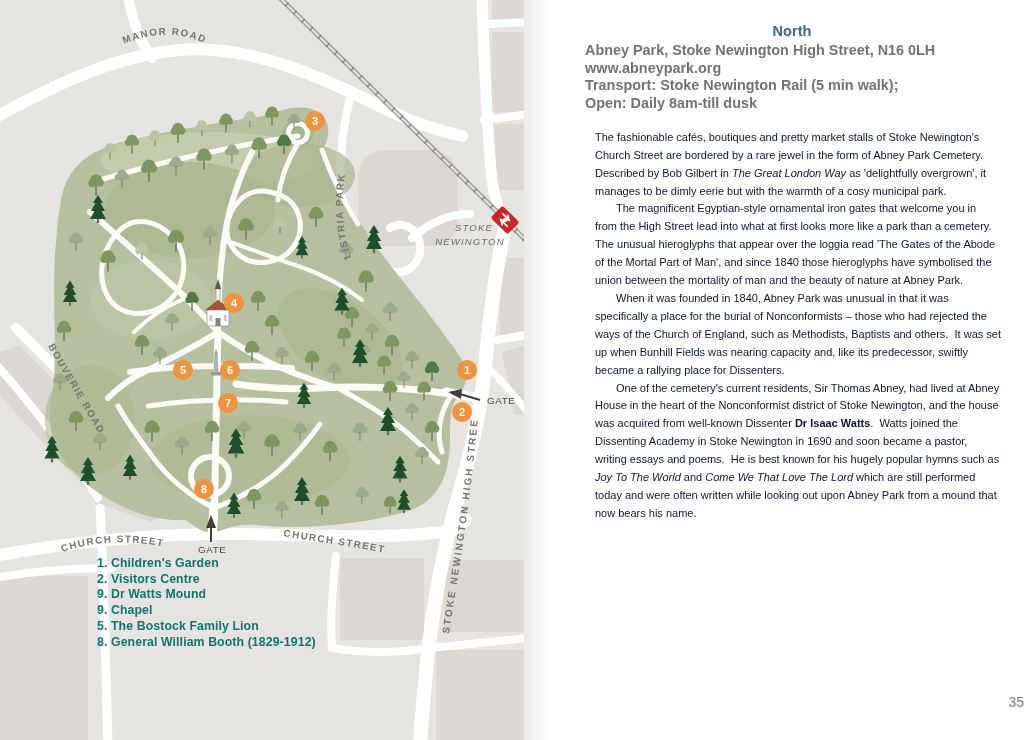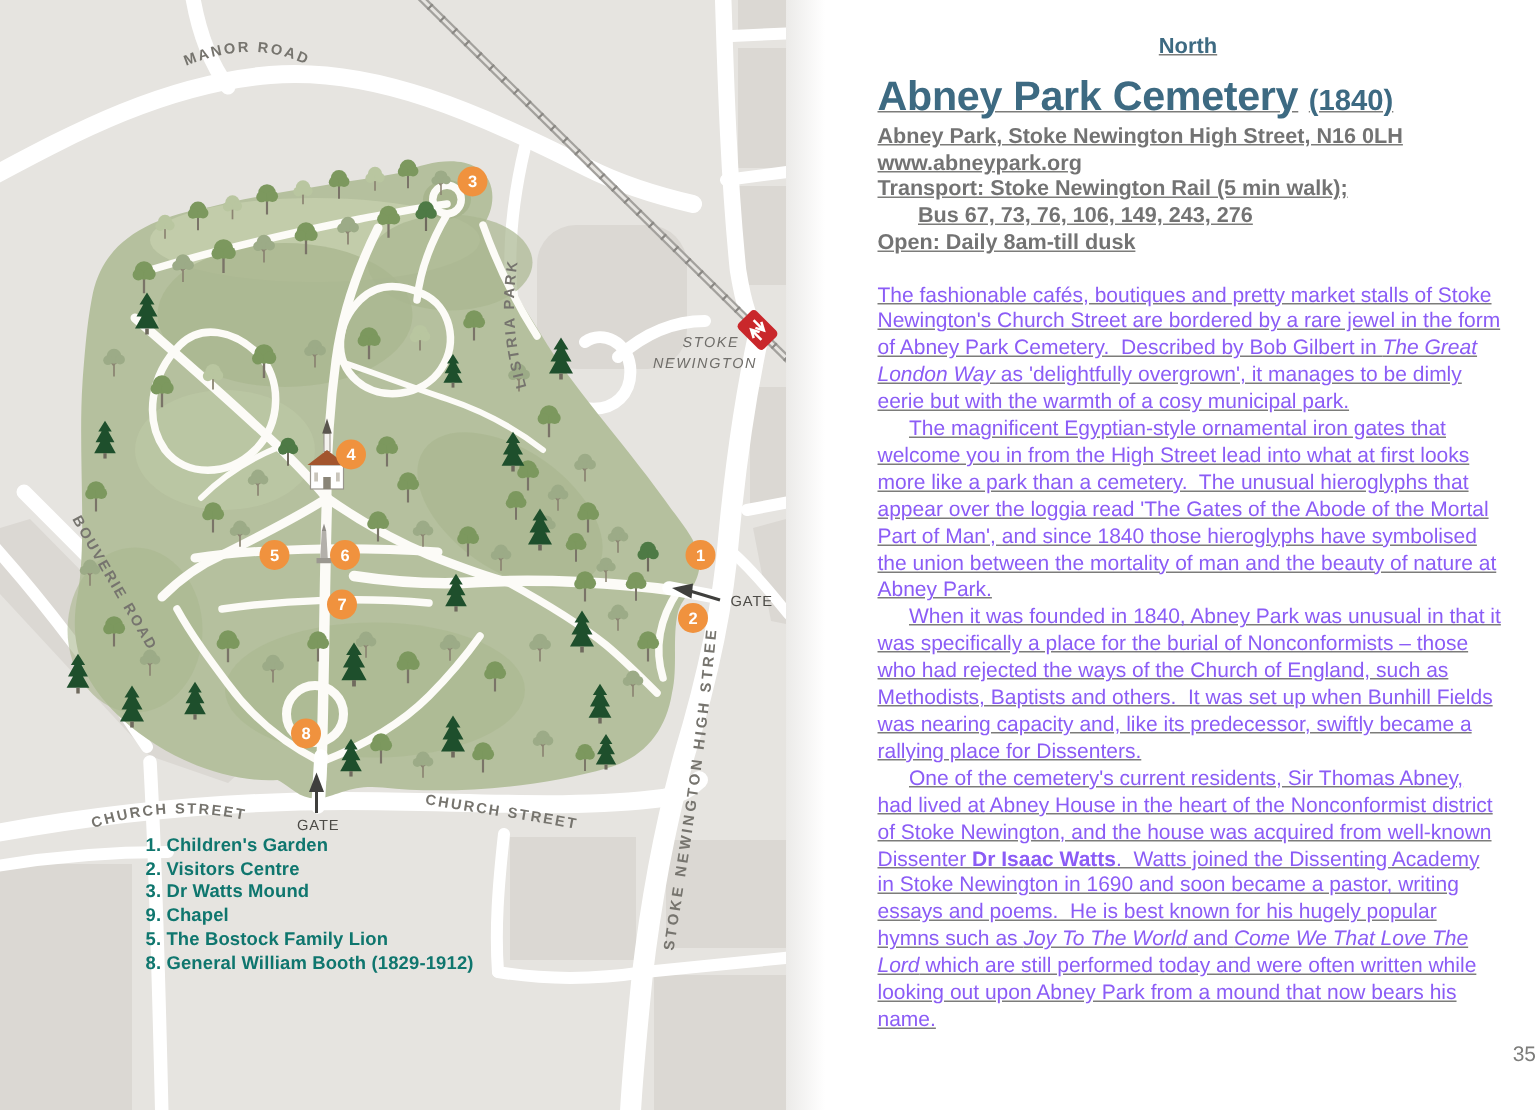--- a/index.html
+++ b/index.html
@@ -14,28 +14,28 @@
   
   .map-legend{position:absolute;left:97px;top:556px;
     font-size:12.3px;font-weight:700;color:#0f766e;line-height:15.7px;letter-spacing:.1px;}
   
   .rl{font-size:9.8px;letter-spacing:1.5px;font-weight:700;fill:#76746e;}
   .rl-hs{font-size:10px;letter-spacing:2.1px;font-weight:700;fill:#76746e;}
   .stn{font-size:9.6px;font-style:italic;letter-spacing:1.1px;fill:#6f6d69;}
   .gate-t{font-size:9.8px;letter-spacing:.6px;fill:#4c4a46;font-weight:400;}
   .marker-num{font-size:11px;font-weight:700;fill:#ffffff;}
   
-  .right-page{position:absolute;left:560px;top:0;width:464px;height:532px;color:#7c7c7a;text-decoration:underline;}
+  .right-page{position:absolute;left:560px;top:0;width:464px;height:532px;color:#7c7c7a;}
   .north{margin-top:23px;text-align:center;color:#3d6a82;font-size:14.6px;font-weight:700;}
   .title-row{margin:9px 24px 0 25px;color:#3d6a82;}
   .listing-title{font-size:27.5px;font-weight:700;letter-spacing:-.2px;}
   .listing-year{font-size:19.5px;font-weight:600;margin-left:7px;}
   .info{margin:3px 24px 16px 25px;color:#737373;font-weight:700;font-size:14.4px;line-height:17.7px;}
   .info .bus-line{padding-left:27px;}
-  .body-text{margin:1px 23px 0 25px;font-size:14px;line-height:17.9px;color:#8b5cf6;}
+  .body-text{margin:1px 23px 0 35px;font-size:11px;line-height:17.9px;color:#0f172a;}
   .body-text p{margin:0;}
   .ind{text-indent:21px;}
   .it{font-style:italic;}
   .bd{font-weight:700;}
   .page-num{position:absolute;left:0;right:0;top:694px;text-align:right;
     font-size:14px;color:#7d7d7b;}
 </style>
 </head>
 <body>
 
@@ -326,41 +326,37 @@
           <circle cx="204" cy="489" r="10" fill="#f0923e"></circle>
           <text x="204" y="492.8" text-anchor="middle" class="marker-num">8</text>
         </g>
       </g>
 </svg>
 
 
 <div class="map-legend">
       <div>1. Children's Garden</div>
       <div>2. Visitors Centre</div>
-      <div>3. Dr Watts Mound</div>
+      <div>9. Dr Watts Mound</div>
       <div>9. Chapel</div>
       <div>5. The Bostock Family Lion</div>
       <div>8. General William Booth (1829-1912)</div>
     </div>
 </div>
 
 <div class="page-gutter"></div>
 
 <div class="right-page">
   <div class="north">North</div>
 
-  <div class="title-row">
-    <span class="listing-title">Abney Park Cemetery</span><span class="listing-year">(1840)</span>
-  </div>
 
   <div class="info">
     <div>Abney Park, Stoke Newington High Street, N16 0LH</div>
     <div>www.abneypark.org</div>
     <div>Transport: Stoke Newington Rail (5 min walk);</div>
-    <div class="bus-line">Bus 67, 73, 76, 106, 149, 243, 276</div>
     <div>Open: Daily 8am-till dusk</div>
   </div>
 
   <div class="body-text">
       <p class="body-p"><span>The fashionable cafés, boutiques and pretty market stalls of Stoke Newington's Church Street are bordered by a rare jewel in the form of Abney Park Cemetery.&nbsp; Described by Bob Gilbert in </span><span class="it">The Great London Way</span><span> as 'delightfully overgrown', it manages to be dimly eerie but with the warmth of a cosy municipal park.</span></p>
       <p class="body-p ind"><span>The magnificent Egyptian-style ornamental iron gates that welcome you in from the High Street lead into what at first looks more like a park than a cemetery.&nbsp; The unusual hieroglyphs that appear over the loggia read 'The Gates of the Abode of the Mortal Part of Man', and since 1840 those hieroglyphs have symbolised the union between the mortality of man and the beauty of nature at Abney Park.</span></p>
       <p class="body-p ind"><span>When it was founded in 1840, Abney Park was unusual in that it was specifically a place for the burial of Nonconformists – those who had rejected the ways of the Church of England, such as Methodists, Baptists and others.&nbsp; It was set up when Bunhill Fields was nearing capacity and, like its predecessor, swiftly became a rallying place for Dissenters.</span></p>
       <p class="body-p ind"><span>One of the cemetery's current residents, Sir Thomas Abney, had lived at Abney House in the heart of the Nonconformist district of Stoke Newington, and the house was acquired from well-known Dissenter </span><span class="bd">Dr Isaac Watts</span><span>.&nbsp; Watts joined the Dissenting Academy in Stoke Newington in 1690 and soon became a pastor, writing essays and poems.&nbsp; He is best known for his hugely popular hymns such as </span><span class="it">Joy To The World</span><span> and </span><span class="it">Come We That Love The Lord</span><span> which are still performed today and were often written while looking out upon Abney Park from a mound that now bears his name.</span></p>
     </div>
 

